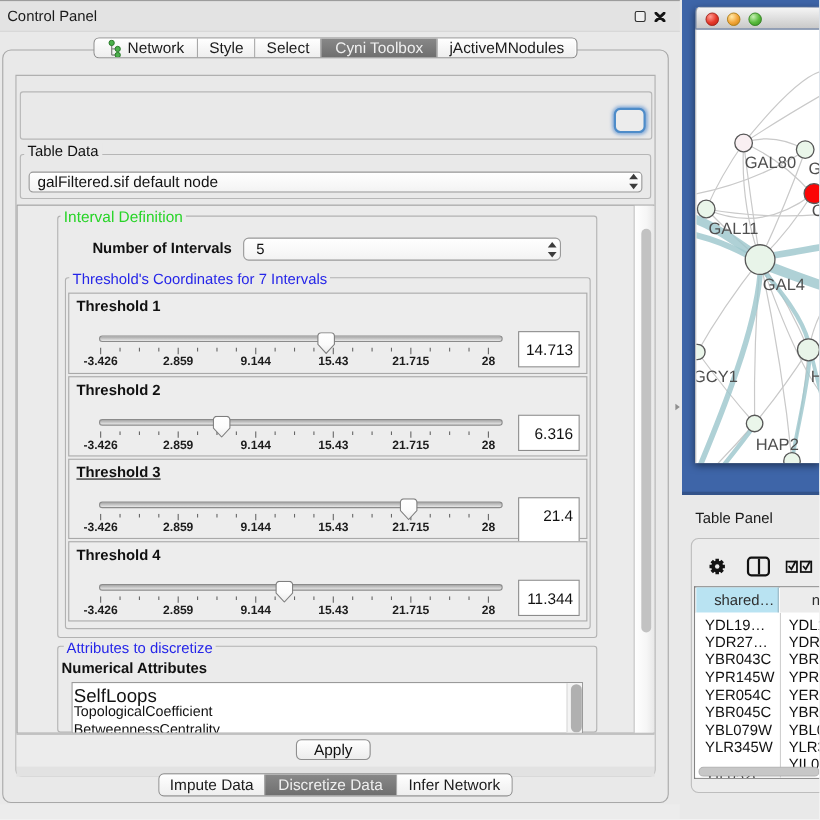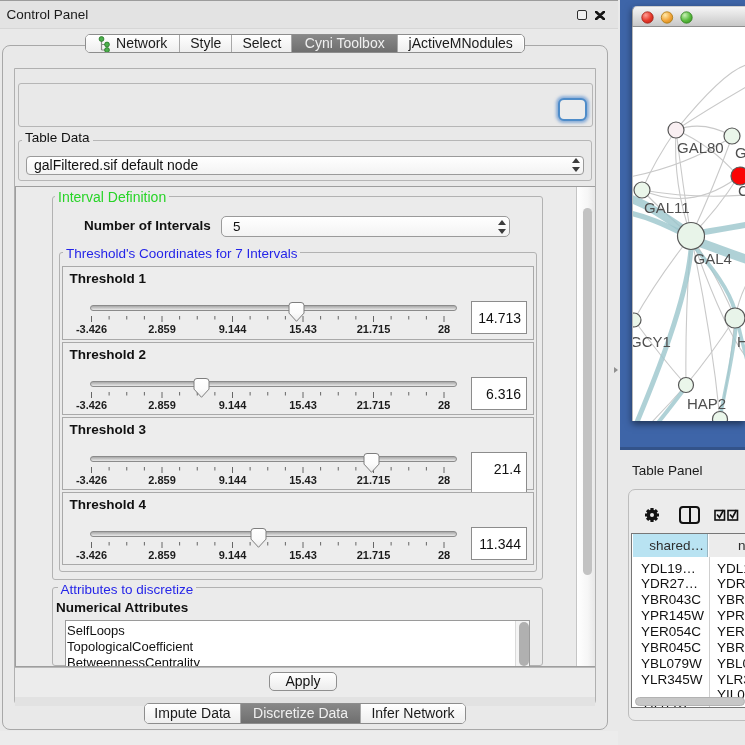--- a/index.html
+++ b/index.html
@@ -115,21 +115,21 @@
             <stop offset="0" stop-color="#ffffff"></stop>
             <stop offset="0.55" stop-color="#fbfbfb"></stop>
             <stop offset="1" stop-color="#ececec"></stop>
           </linearGradient>
         </defs>
         <path d="M4,0.5 h9 a3,3 0 0 1 3,3 v7.6 l-7.5,8.2 l-7.5,-8.2 v-7.6 a3,3 0 0 1 3,-3 z" fill="url(#tg)" stroke="#7e7e7e" stroke-width="1"></path>
       </svg>
 <div class="vbox" style="left:408px;top:33.5px;width:56px;height:33px;line-height:33px;padding-right:5px;">6.316</div>
 </div>
 <div class="tpanel" style="left:62px;top:417px;width:471.5px;height:73px;">
-<div class="lbl b" style="left:6.5px;top:3.5px;">Threshold 3</div>
+<div class="lbl b" style="left:6.5px;top:3.5px;text-decoration:underline;">Threshold 3</div>
 <div class="abs" style="left:27px;top:38px;width:367px;height:6px;border:1px solid #8b8b8b;border-radius:4px;background:linear-gradient(180deg,#a8a8a8,#e9e9e9);"></div>
 <svg class="abs" style="left:0;top:49px" width="471" height="8" viewBox="0 0 471 8">
         <path d="M28.50,0 v6 M46.12,0 v3.5 M63.75,0 v3.5 M81.38,0 v3.5 M99.00,0 v6 M116.62,0 v3.5 M134.25,0 v3.5 M151.88,0 v3.5 M169.50,0 v6 M187.12,0 v3.5 M204.75,0 v3.5 M222.38,0 v3.5 M240.00,0 v6 M257.62,0 v3.5 M275.25,0 v3.5 M292.88,0 v3.5 M310.50,0 v6 M328.12,0 v3.5 M345.75,0 v3.5 M363.38,0 v3.5 M381.00,0 v6" stroke="#666" stroke-width="1" fill="none"></path>
       </svg>
 <div class="ticklbl" style="left:28.5px;top:56px;">-3.426</div>
 <div class="ticklbl" style="left:99.0px;top:56px;">2.859</div>
 <div class="ticklbl" style="left:169.5px;top:56px;">9.144</div>
 <div class="ticklbl" style="left:240.0px;top:56px;">15.43</div>
 <div class="ticklbl" style="left:310.5px;top:56px;">21.715</div>
 <div class="ticklbl" style="left:381.0px;top:56px;">28</div>
@@ -167,21 +167,21 @@
         </defs>
         <path d="M4,0.5 h9 a3,3 0 0 1 3,3 v7.6 l-7.5,8.2 l-7.5,-8.2 v-7.6 a3,3 0 0 1 3,-3 z" fill="url(#tg)" stroke="#7e7e7e" stroke-width="1"></path>
       </svg>
 <div class="vbox" style="left:408px;top:33.5px;width:56px;height:33px;line-height:33px;padding-right:5px;">11.344</div>
 </div>
 
 <div class="grp" style="left:52px;top:587px;width:491px;height:79px;"></div>
 <div class="gtitle" style="left:57.5px;top:581.5px;color:#2525e8;">Attributes to discretize</div>
 <div class="lbl b" style="left:56px;top:599.5px;">Numerical Attributes</div>
 <div class="abs" style="left:64.5px;top:620px;width:465.5px;height:46.5px;background:#fff;border:1px solid #9a9a9a;overflow:hidden;">
- <div class="lbl" style="left:1.5px;top:1.5px;font-size:13px;">SelfLoops</div>
+ <div class="lbl" style="left:1.5px;top:1.5px;font-size:17px;">SelfLoops</div>
  <div class="lbl" style="left:1.5px;top:17.8px;font-size:13px;">TopologicalCoefficient</div>
  <div class="lbl" style="left:1.5px;top:34.1px;font-size:13px;">BetweennessCentrality</div>
  <div class="abs" style="left:449px;top:0;width:16px;height:46px;background:#f4f4f4;border-left:1px solid #dadada;"></div>
  <div class="abs" style="left:453px;top:0.5px;width:10px;height:44px;background:#b0b0b0;border-radius:5px;"></div>
 </div>
 
 <div class="abs" style="left:15px;top:667px;width:580px;height:30px;background:#ececec;border-top:1px solid #b9b9b9;"></div>
 <div class="abs" style="left:15px;top:697px;width:580px;height:9px;background:#e2e2e2;"></div>
 <div class="abs" style="left:269px;top:672px;width:68px;height:19px;border:1px solid #8f8f8f;border-radius:5px;background:linear-gradient(180deg,#ffffff,#ececec);font-size:14px;text-align:center;line-height:17px;">Apply</div>
 

